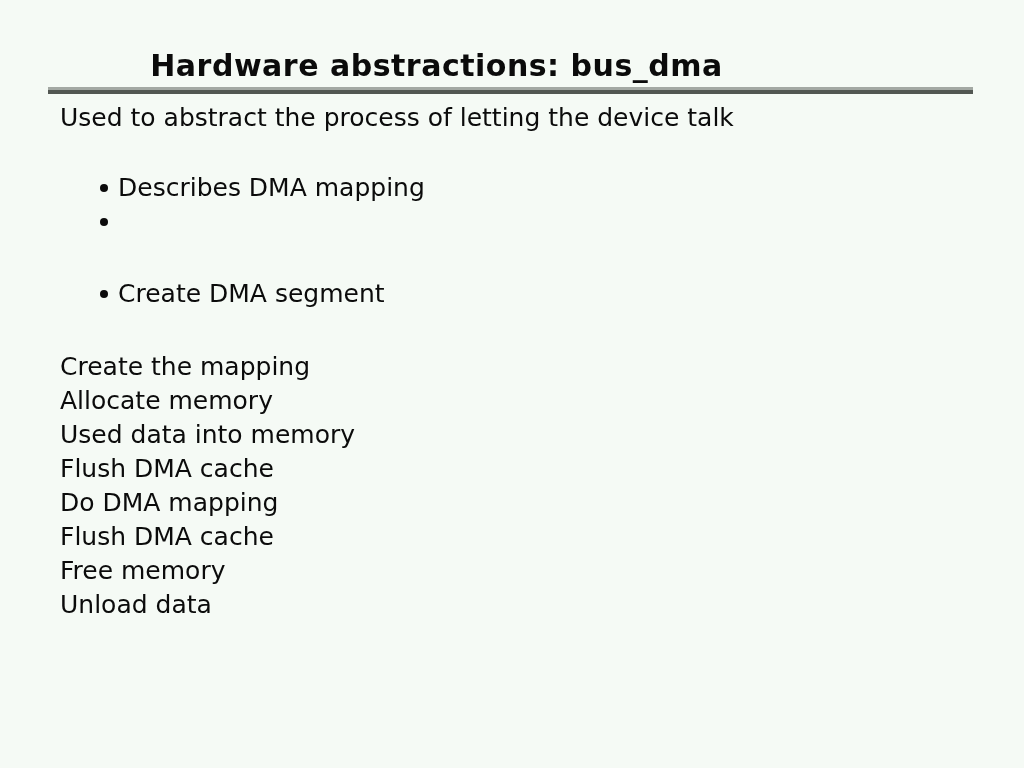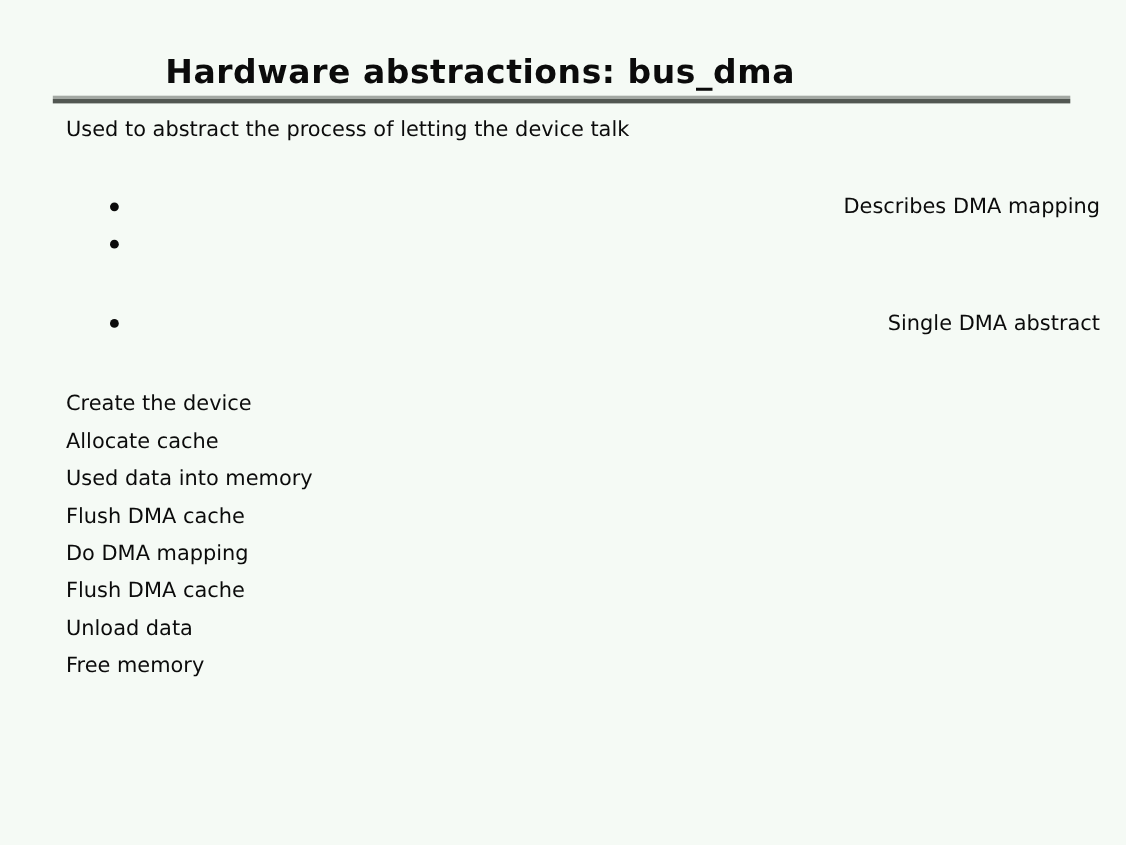--- a/index.html
+++ b/index.html
@@ -38,34 +38,33 @@
     left: 48px;
     width: 925px;
     height: 7px;
     background: linear-gradient(to bottom, #a3a8a3 0%, #a3a8a3 45%, #525752 45%, #525752 100%);
   }
   .content {
     position: absolute;
     top: 101px;
     left: 60px;
     width: 940px;
-    font-size: 19px;
+    font-size: 25px;
     line-height: 34px;
   }
   .line {
     height: 34px;
     white-space: nowrap;
   }
   .bullet-line {
     height: 34px;
     display: flex;
     align-items: center;
     padding-left: 40px;
     white-space: nowrap;
-    justify-content: space-between;
   }
   .dot {
     width: 8px;
     height: 8px;
     border-radius: 50%;
     background: #0b0b0b;
     margin-right: 10px;
     flex: 0 0 auto;
   }
   .spacer-a { height: 36px; }
@@ -94,28 +93,28 @@
     </div>
     <div class="bullet-line">
       <span class="dot"></span>
     </div>
 
     <div class="spacer-b"></div>
 
 
     <div class="bullet-line">
       <span class="dot"></span>
-      <span>Single DMA abstract</span>
+      <span>Create DMA segment</span>
     </div>
 
     <div class="spacer-c"></div>
 
-    <div class="line">Create the device</div>
-    <div class="line">Allocate cache</div>
+    <div class="line">Create the mapping</div>
+    <div class="line">Allocate memory</div>
     <div class="line">Used data into memory</div>
     <div class="line">Flush DMA cache</div>
     <div class="line">Do DMA mapping</div>
     <div class="line">Flush DMA cache</div>
+    <div class="line">Free memory</div>
     <div class="line">Unload data</div>
-    <div class="line">Free memory</div>
 
   </div>
 </div>
 
 </body></html>

